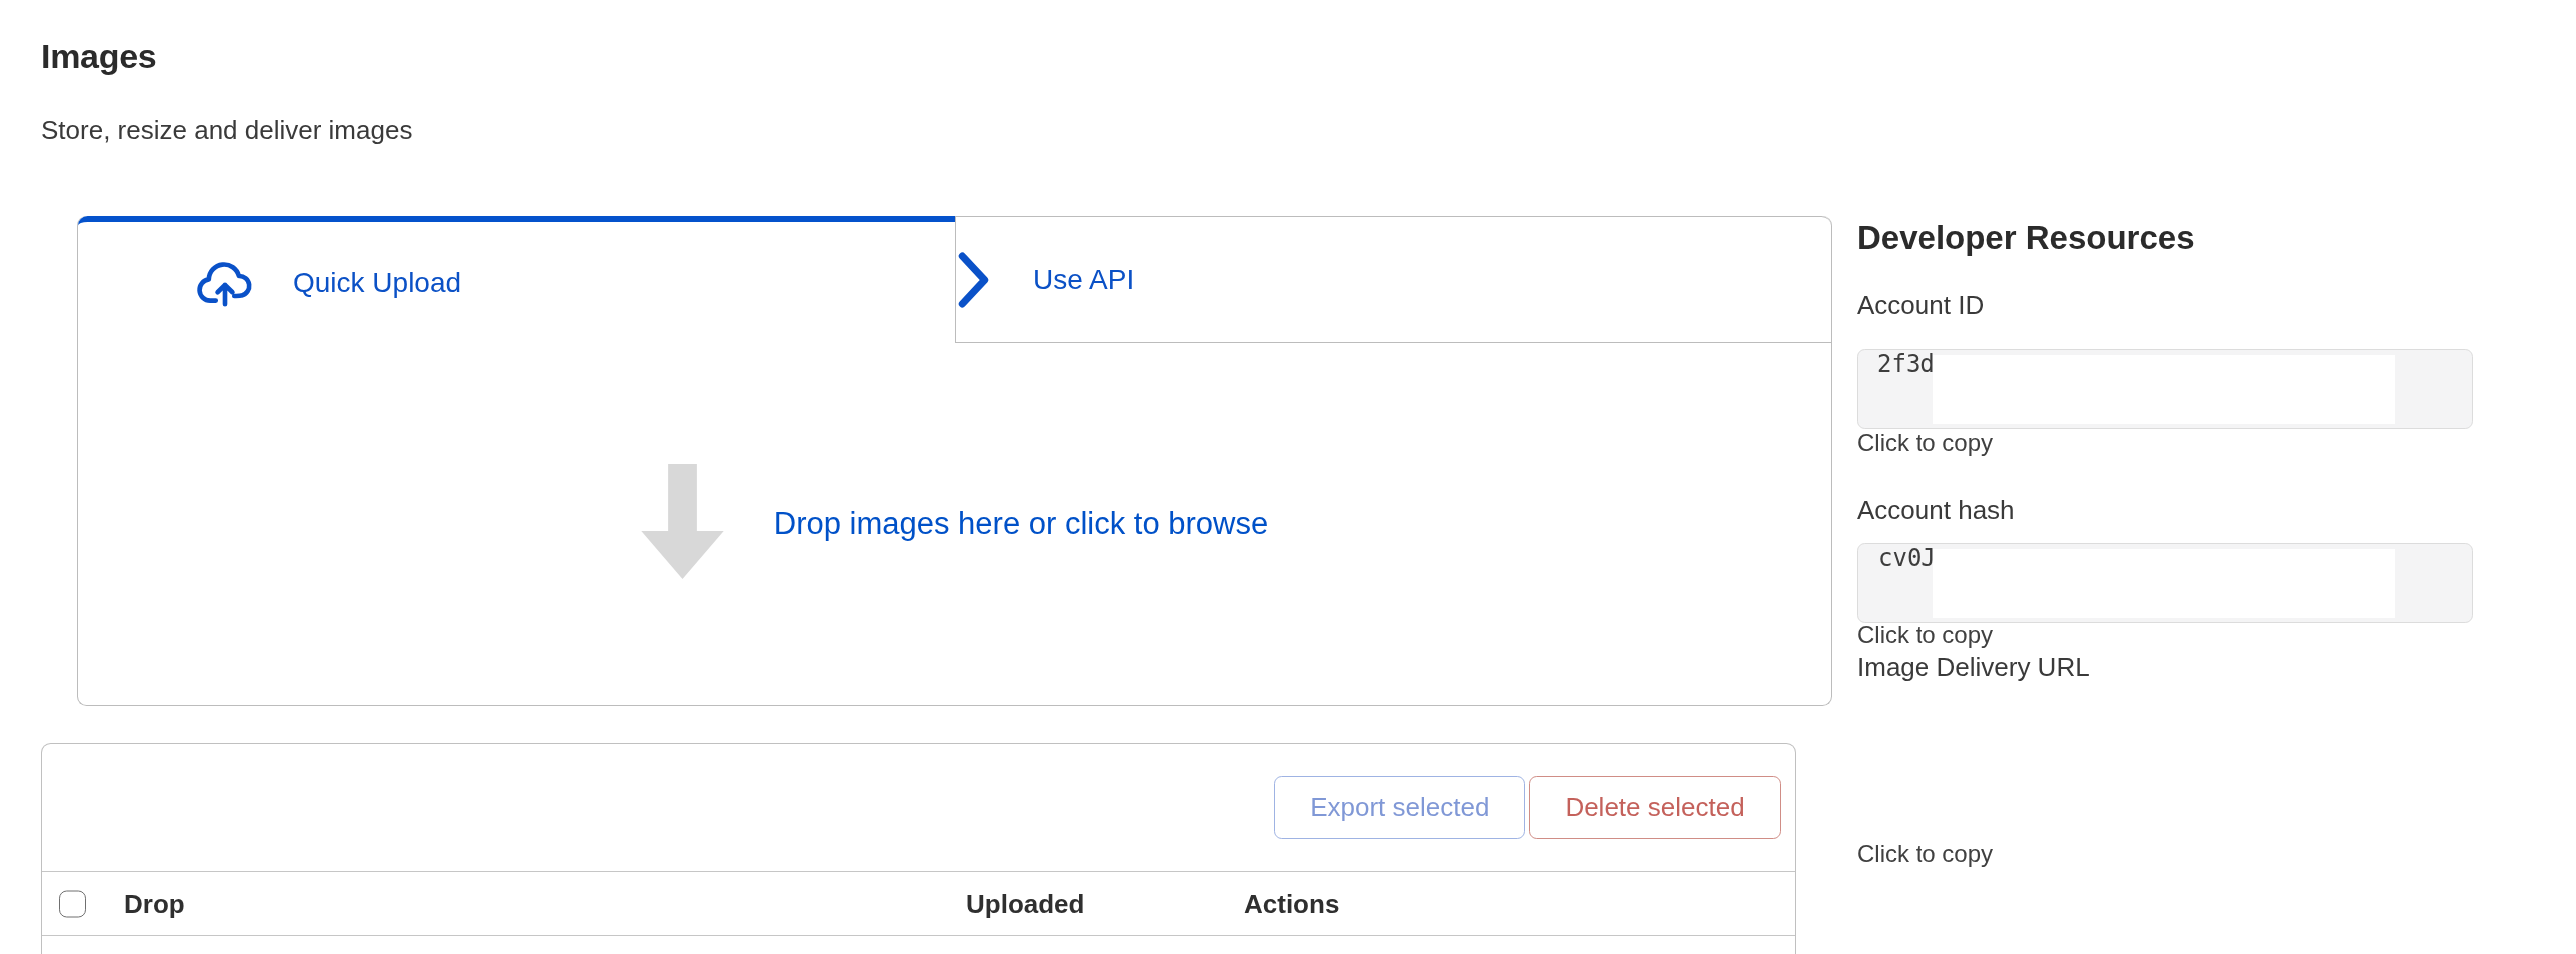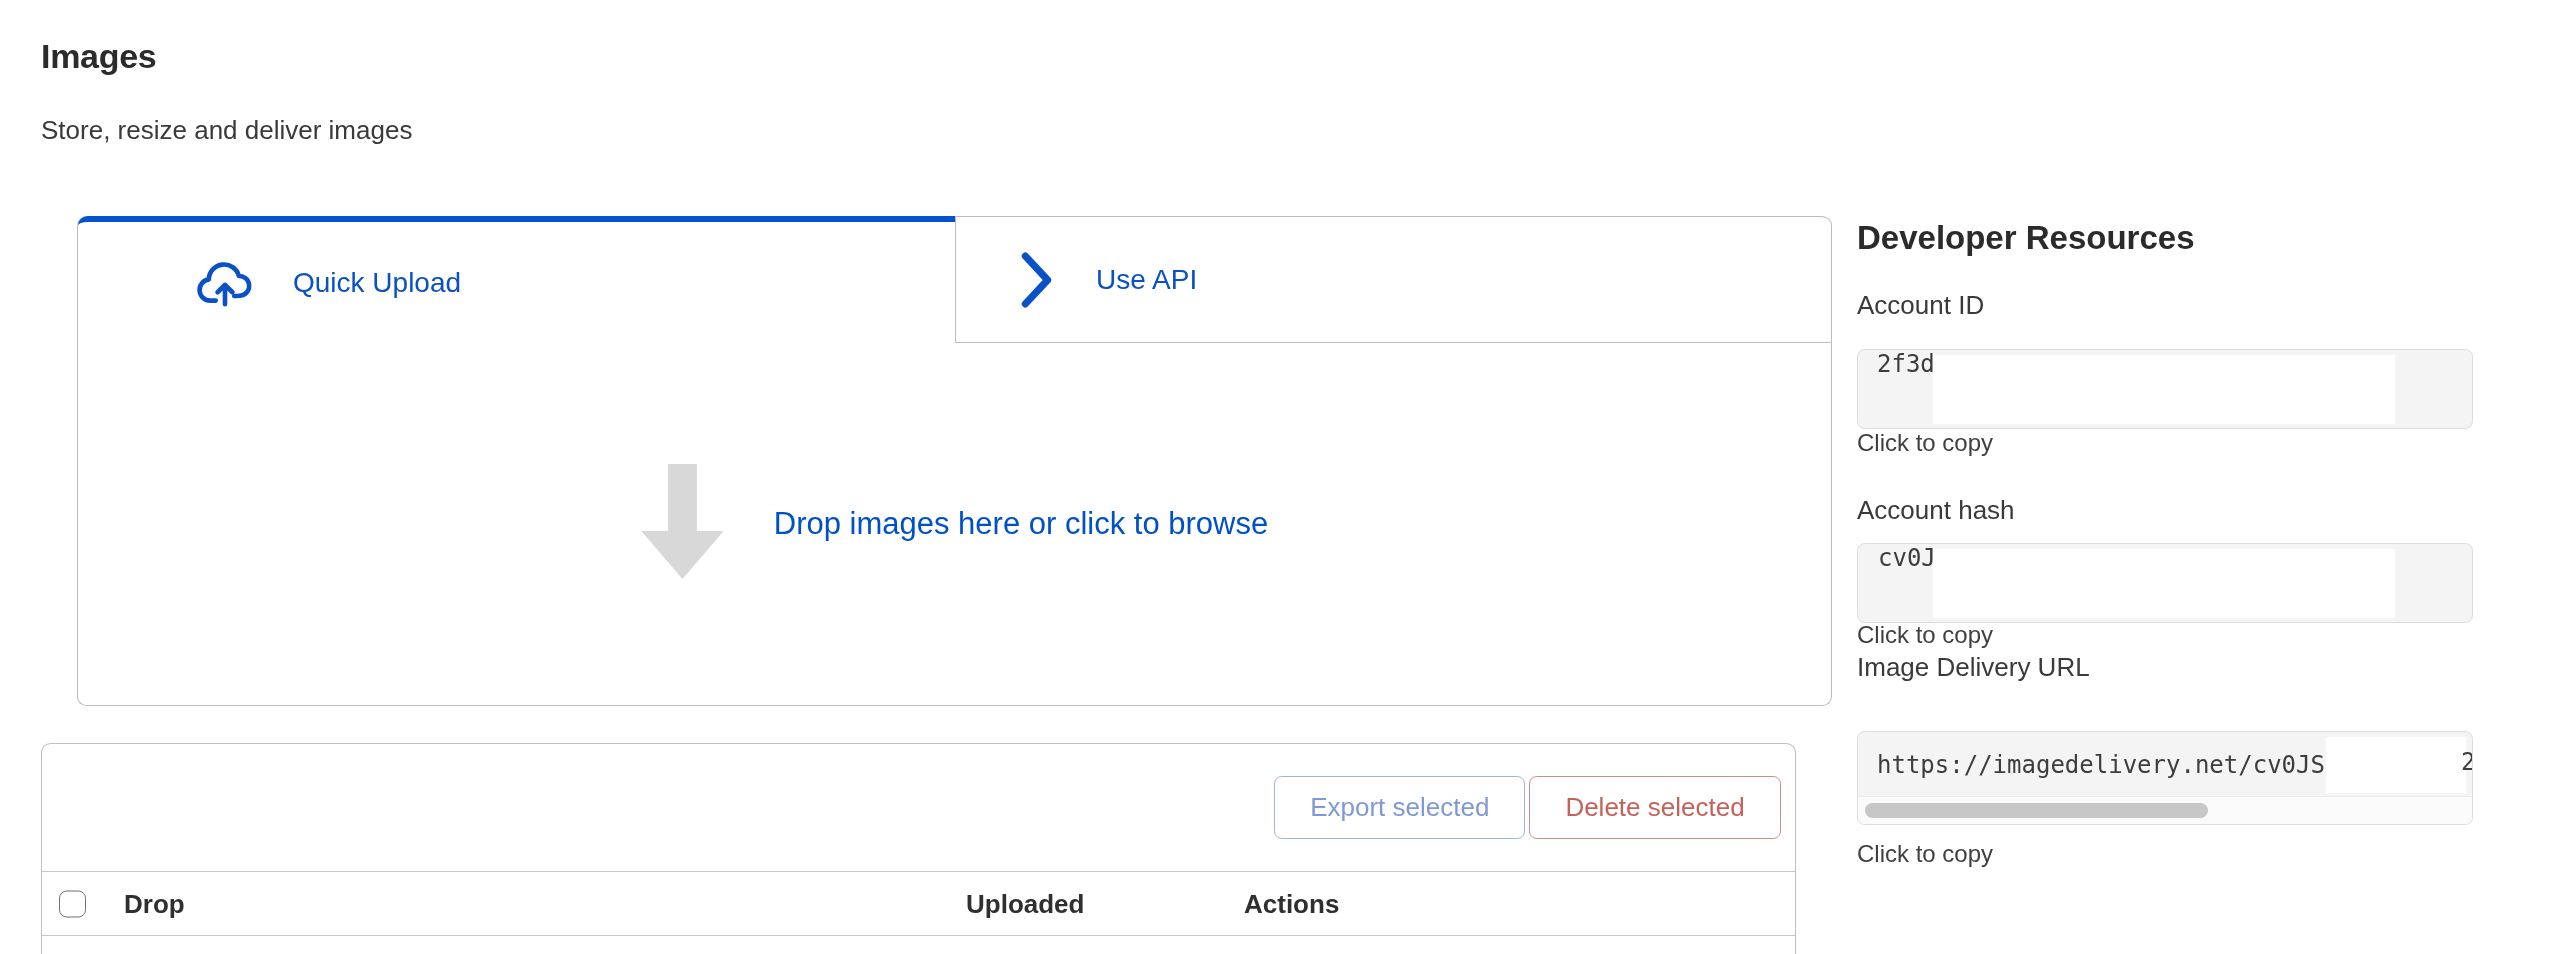--- a/index.html
+++ b/index.html
@@ -10,21 +10,21 @@
   .page-title{position:absolute;left:41px;top:37px;font-size:34px;font-weight:700;color:#2b2b2b;letter-spacing:-0.3px;}
   .page-subtitle{position:absolute;left:41px;top:115px;font-size:26px;color:#3a3a3a;}
 
   
   .upload-card{position:absolute;left:41px;top:216px;width:1755px;height:490px;
     border:1.9px solid #bcbcbc;border-top:none;border-radius:9.6px;background:#fff;box-sizing:border-box;margin-left:36px;}
   .tabbar{display:flex;height:127px;}
   .tab{display:flex;align-items:center;box-sizing:border-box;cursor:pointer;background:#fff;}
   .tab-active{width:877px;border-top:6.7px solid #0452cc;border-radius:9.6px 0 0 0;padding-left:117px;gap:38px;}
   .tab-inactive{flex:1;border-top:1.9px solid #bcbcbc;border-left:1.9px solid #bcbcbc;border-bottom:1.9px solid #bcbcbc;
-    border-radius:0 9.6px 0 0;padding-left:63px;gap:42px;}
+    border-radius:0 9.6px 0 0;gap:42px;}
   .tab-label{font-size:28px;color:#0b51c6;}
   .tab .icon{display:flex;align-items:center;}
 
   .dropzone{height:361px;display:flex;align-items:center;justify-content:center;gap:50px;cursor:pointer;}
   .dropzone-text{font-size:31px;color:#0051c8;}
 
   
   .table-card{position:absolute;left:41px;top:743px;width:1755px;height:250px;
     border:1.9px solid #c0c0c0;border-bottom:none;border-radius:9.6px 9.6px 0 0;background:#fff;box-sizing:border-box;}
   .actions-row{height:128px;box-sizing:border-box;display:flex;justify-content:flex-end;align-items:center;
@@ -117,26 +117,16 @@
   <div class="dr-copy" style="top:429px;">Click to copy</div>
 
   <div class="dr-label" style="top:495px;">Account hash</div>
   <div class="field field-short" style="top:543px;padding-left:20px;">
     <span class="mono">cv0J</span>
     <span class="redaction redaction-short"></span>
   </div>
   <div class="dr-copy" style="top:621px;">Click to copy</div>
 
   <div class="dr-label" style="top:652px;">Image Delivery URL</div>
-  <div class="field field-url" style="top:731px;">
-    <div class="url-row">
-      <span class="mono">https://imagedelivery.net/cv0JS</span>
-    </div>
-    <span class="redaction redaction-url"></span>
-    <span class="mono url-fragment">2</span>
-    <div class="scrollbar-track">
-      <div class="scrollbar-thumb"></div>
-    </div>
-  </div>
   <div class="dr-copy" style="top:840px;">Click to copy</div>
 
 </div>
 
 
 </body></html>

